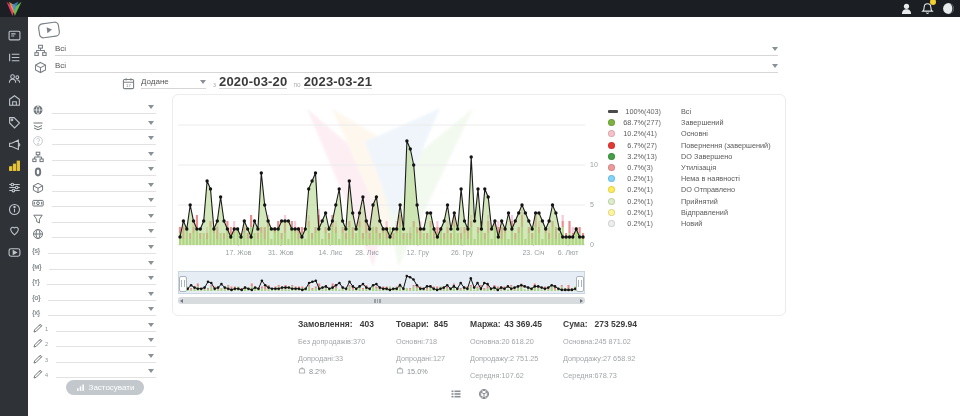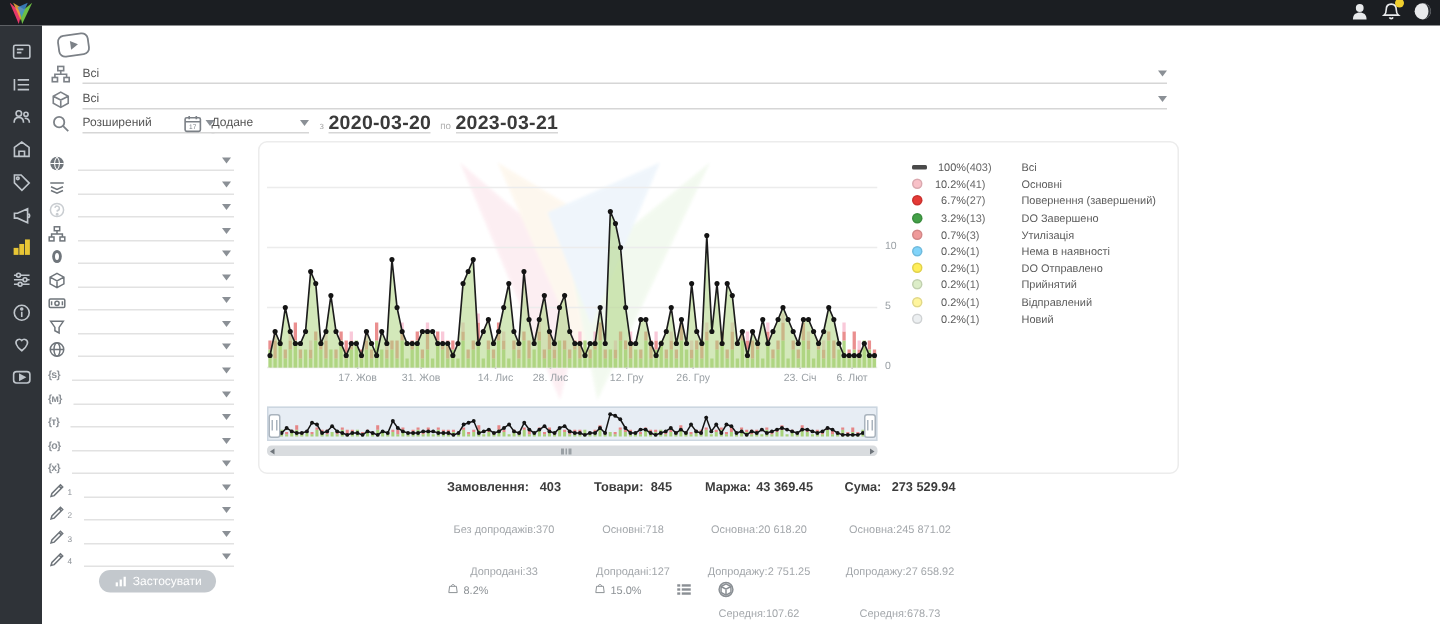--- a/index.html
+++ b/index.html
@@ -52,21 +52,21 @@
   .navigator{position:absolute;left:178px;top:271px;width:407px;height:23px;background:#e7edf4;border:1px solid #ccd6e0;box-sizing:border-box}
   .nav-handle{position:absolute;top:4px;width:6px;height:14px;background:#fff;border:1px solid #aab4be;border-radius:2px;cursor:ew-resize}
   .nav-handle i{display:block;margin:3px auto 0;width:2px;height:7px;border-left:1px solid #aab4be;border-right:1px solid #aab4be}
   .hscroll{position:absolute;left:178px;top:297px;width:407px;height:7px;background:#d9dcdf;border-radius:3px;cursor:pointer}
   .hs-arrow{position:absolute;top:1.5px;width:0;height:0;border-top:2px solid transparent;border-bottom:2px solid transparent}
   .hs-grip{position:absolute;left:196px;top:1.5px;display:flex;gap:1px}
   .hs-grip b{width:1.5px;height:4px;background:#9aa0a5;display:block}
   
   .stat-col{position:absolute;top:319px}
   .stat-title{display:flex;justify-content:space-between;font-size:8.5px;font-weight:bold;color:#3c3c3c}
-  .stat-row{display:flex;justify-content:center;font-size:7.3px;color:#a3a7ab;margin-top:19px}
+  .stat-row{display:flex;justify-content:flex-start;font-size:7.3px;color:#a3a7ab;margin-top:8px}
   .badge-row{display:flex;align-items:center;gap:3px;font-size:7.3px;color:#8d9296;margin-top:3.2px}
   .badge-row svg{width:8px;height:8px;color:#8d9296}
   .footer-icons{position:absolute;left:450px;top:386px;display:flex;gap:16px;color:#8a8f94}
   .footer-icons .fi{width:12px;height:12px;cursor:pointer}
   .tut-icon{position:absolute;left:38px;top:22px;width:22px;height:16px;color:#7c8187;transform:rotate(-8deg);cursor:pointer}
 </style>
 </head>
 <body>
 
 <div id="app">
@@ -200,32 +200,20 @@
       <svg viewBox="0 0 12 12" fill="none" stroke="currentColor" stroke-width="1">
         <path d="M6,1.3 L10.6,3.8 V8.2 L6,10.7 L1.4,8.2 V3.8 Z M1.4,3.8 L6,6.2 L10.6,3.8 M6,6.2 V10.7"></path>
       </svg>
     </span>
     <div class="uline" style="flex:1;margin-left:8px;height:13px;display:flex;align-items:center;justify-content:space-between">
       <span class="selval">Всі</span>
       <span class="caret"></span>
     </div>
   </div>
 
-  <div class="f-top-row" style="left:34px;top:75px;width:260px">
-    <span class="f-ic">
-      <svg viewBox="0 0 12 12" fill="none" stroke="currentColor" stroke-width="1.1">
-        <circle cx="5" cy="5" r="3.2"></circle>
-          <path d="M7.5,7.5 L10.6,10.6"></path>
-      </svg>
-    </span>
-    <div class="uline" style="width:88px;margin-left:8px;height:13px;display:flex;align-items:center;justify-content:space-between">
-      <span class="selval">Розширений</span>
-      <span class="caret"></span>
-    </div>
-  </div>
   <div class="f-top-row" style="left:122px;top:75px">
     <span class="f-ic">
       <svg viewBox="0 0 12 12" fill="none" stroke="currentColor" stroke-width="1">
         <rect x="1.3" y="2.3" width="9.4" height="8.4" rx="1"></rect>
           <path d="M1.3,4.8 H10.7 M3.8,1.2 V3.2 M8.2,1.2 V3.2"></path>
         <text x="6" y="9.2" font-size="4" text-anchor="middle" fill="currentColor" stroke="none">17</text>
       </svg>
     </span>
     <div class="uline" style="width:65px;margin-left:6px;height:13px;display:flex;align-items:center;justify-content:space-between">
       <span class="selval">Додане</span>
@@ -809,20 +797,26 @@
     </div>
 
   <div class="legend" id="legend">
       <div class="lg-row">
         <span class="lg-line" style="background:#4a4a4a"></span>
         <span class="lg-pct">100%</span>
         <span class="lg-cnt">(403)</span>
         <span class="lg-lbl">Всі</span>
       </div>
       <div class="lg-row">
+        <span class="lg-marker" style="background:#7cb342"></span>
+        <span class="lg-pct">68.7%</span>
+        <span class="lg-cnt">(277)</span>
+        <span class="lg-lbl">Завершений</span>
+      </div>
+      <div class="lg-row">
         <span class="lg-marker" style="background:#f8c1c8"></span>
         <span class="lg-pct">10.2%</span>
         <span class="lg-cnt">(41)</span>
         <span class="lg-lbl">Основні</span>
       </div>
       <div class="lg-row">
         <span class="lg-marker" style="background:#e53935"></span>
         <span class="lg-pct">6.7%</span>
         <span class="lg-cnt">(27)</span>
         <span class="lg-lbl">Повернення (завершений)</span>

